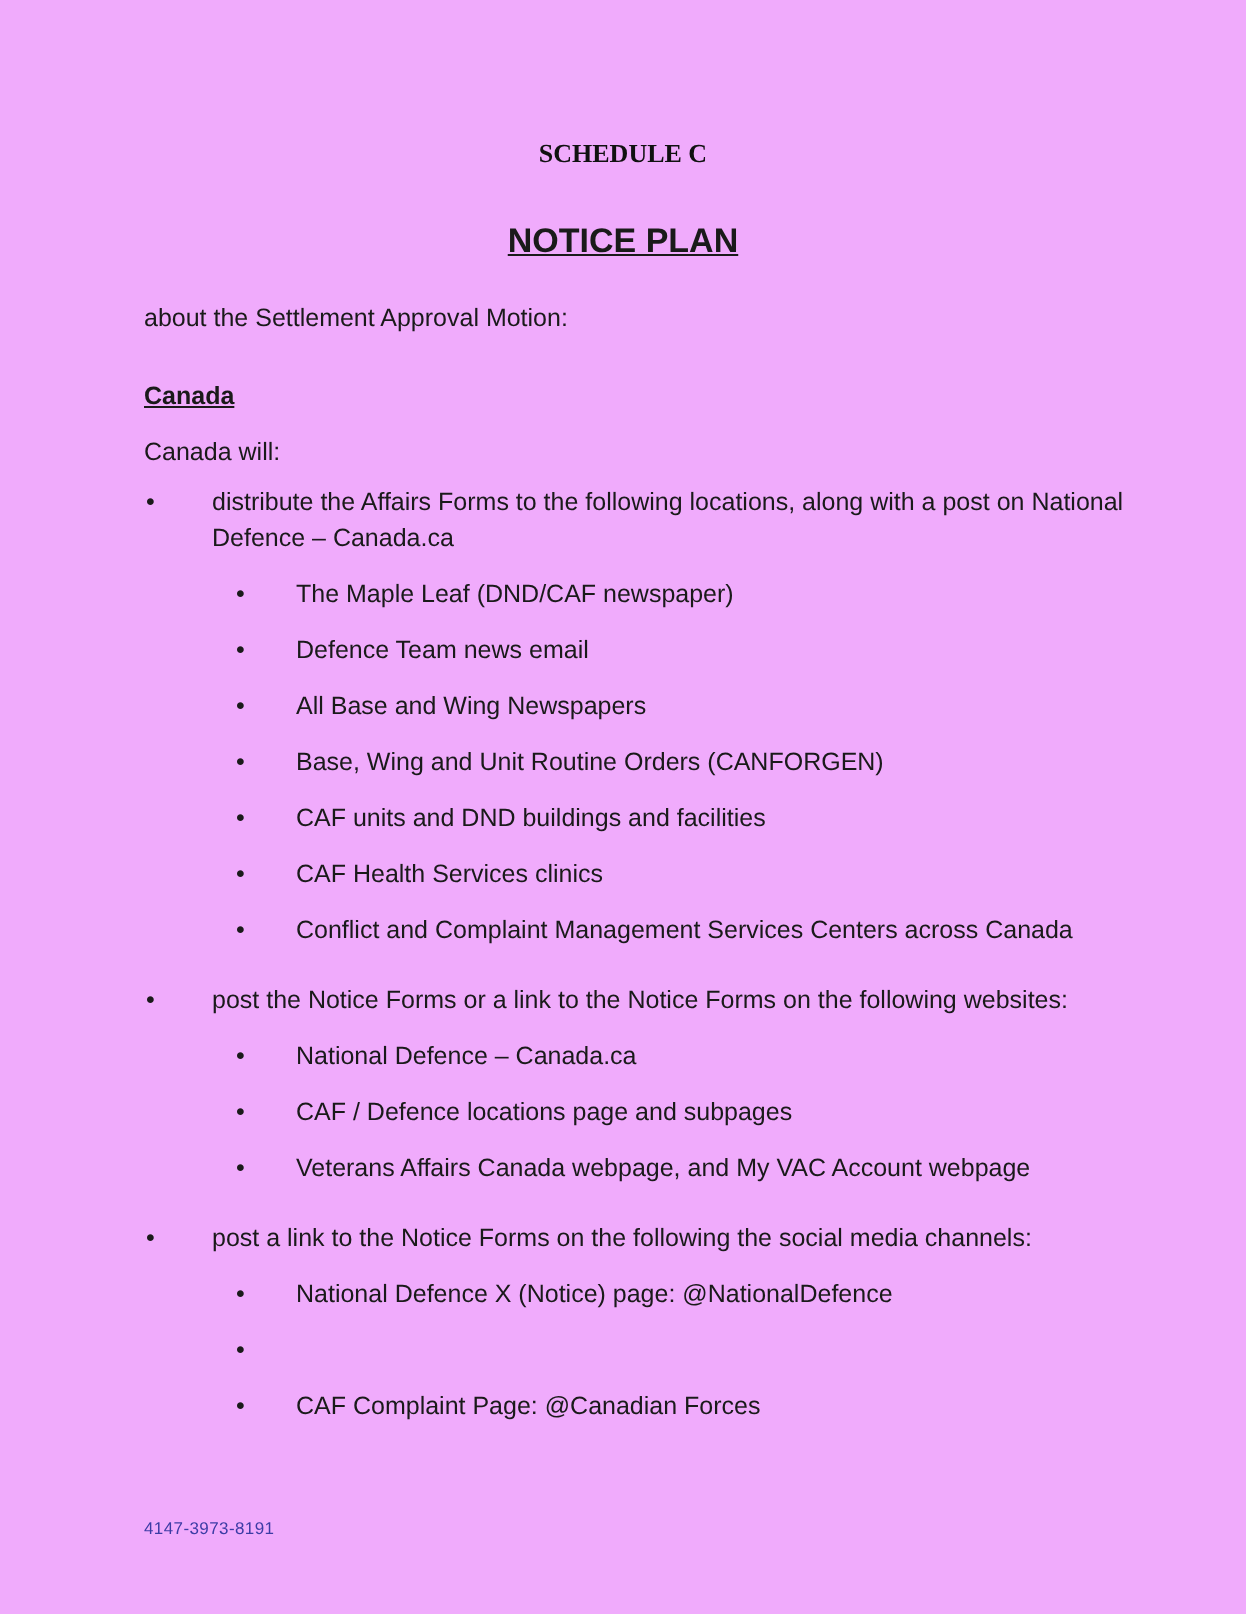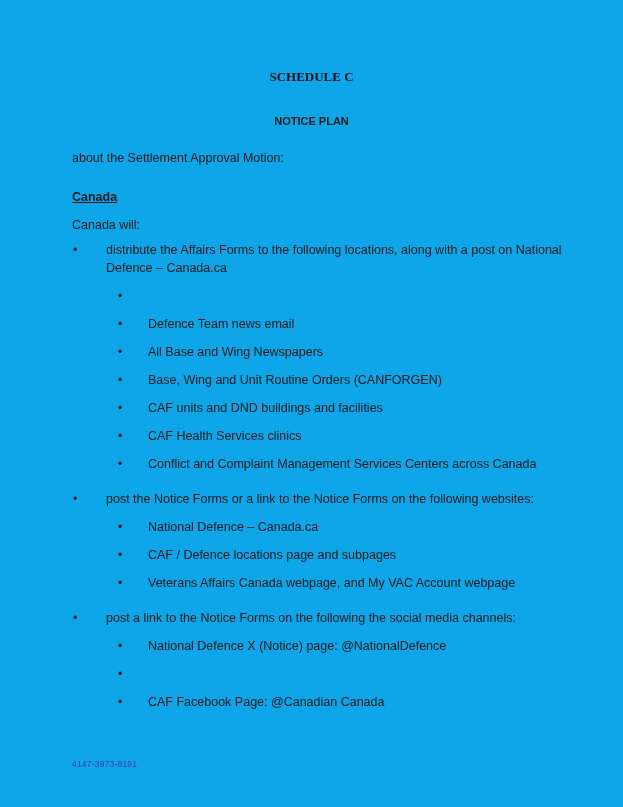--- a/index.html
+++ b/index.html
@@ -4,21 +4,21 @@
 <style>
   html, body {
     margin: 0;
     padding: 0;
     background: #ffffff;
   }
   .page {
     position: relative;
     width: 623px;
     height: 807px;
-    background: #0ea5e9;
+    background: #f0abfc;
     font-family: "Liberation Sans", "DejaVu Sans", sans-serif;
     font-size: 12.5px;
     color: #1a1a1a;
     overflow: hidden;
   }
   .content {
     padding: 68px 55px 0 72px;
   }
   .center-full {
     margin-left: -72px;
@@ -31,21 +31,22 @@
     font-size: 13px;
     line-height: 18px;
     color: #111111;
   }
   .doc-subtitle-wrap {
     margin-top: 26px;
     line-height: 18px;
   }
   .doc-subtitle {
     font-weight: bold;
-    font-size: 11px;
+    font-size: 17px;
+    text-decoration: underline;
   }
   .intro {
     margin: 19px 0 0 0;
     line-height: 18px;
   }
   .line {
     display: block;
     white-space: nowrap;
   }
   .sec-head-wrap {
@@ -127,20 +128,21 @@
     <div class="blist">
         <div class="li l1">
     <span class="marker">•</span>
     <span class="txt">
             <span class="line">distribute the Affairs Forms to the following locations, along with a post on National</span>
             <span class="line">Defence – Canada.ca</span>
           </span>
   </div>
         <div class="li l2">
     <span class="marker">•</span>
+    <span class="txt">The Maple Leaf (DND/CAF newspaper)</span>
   </div>
         <div class="li l2">
     <span class="marker">•</span>
     <span class="txt">Defence Team news email</span>
   </div>
         <div class="li l2">
     <span class="marker">•</span>
     <span class="txt">All Base and Wing Newspapers</span>
   </div>
         <div class="li l2">
@@ -185,20 +187,20 @@
   </div>
         <div class="li l2">
     <span class="marker">•</span>
     <span class="txt">National Defence X (Notice) page: @NationalDefence</span>
   </div>
         <div class="li l2">
     <span class="marker">•</span>
   </div>
         <div class="li l2">
     <span class="marker">•</span>
-    <span class="txt">CAF Facebook Page: @Canadian Canada</span>
+    <span class="txt">CAF Complaint Page: @Canadian Forces</span>
   </div>
       </div>
 
   </div>
 
   <div class="footer-id">4147-3973-8191</div>
 </div>
 
 </body></html>

